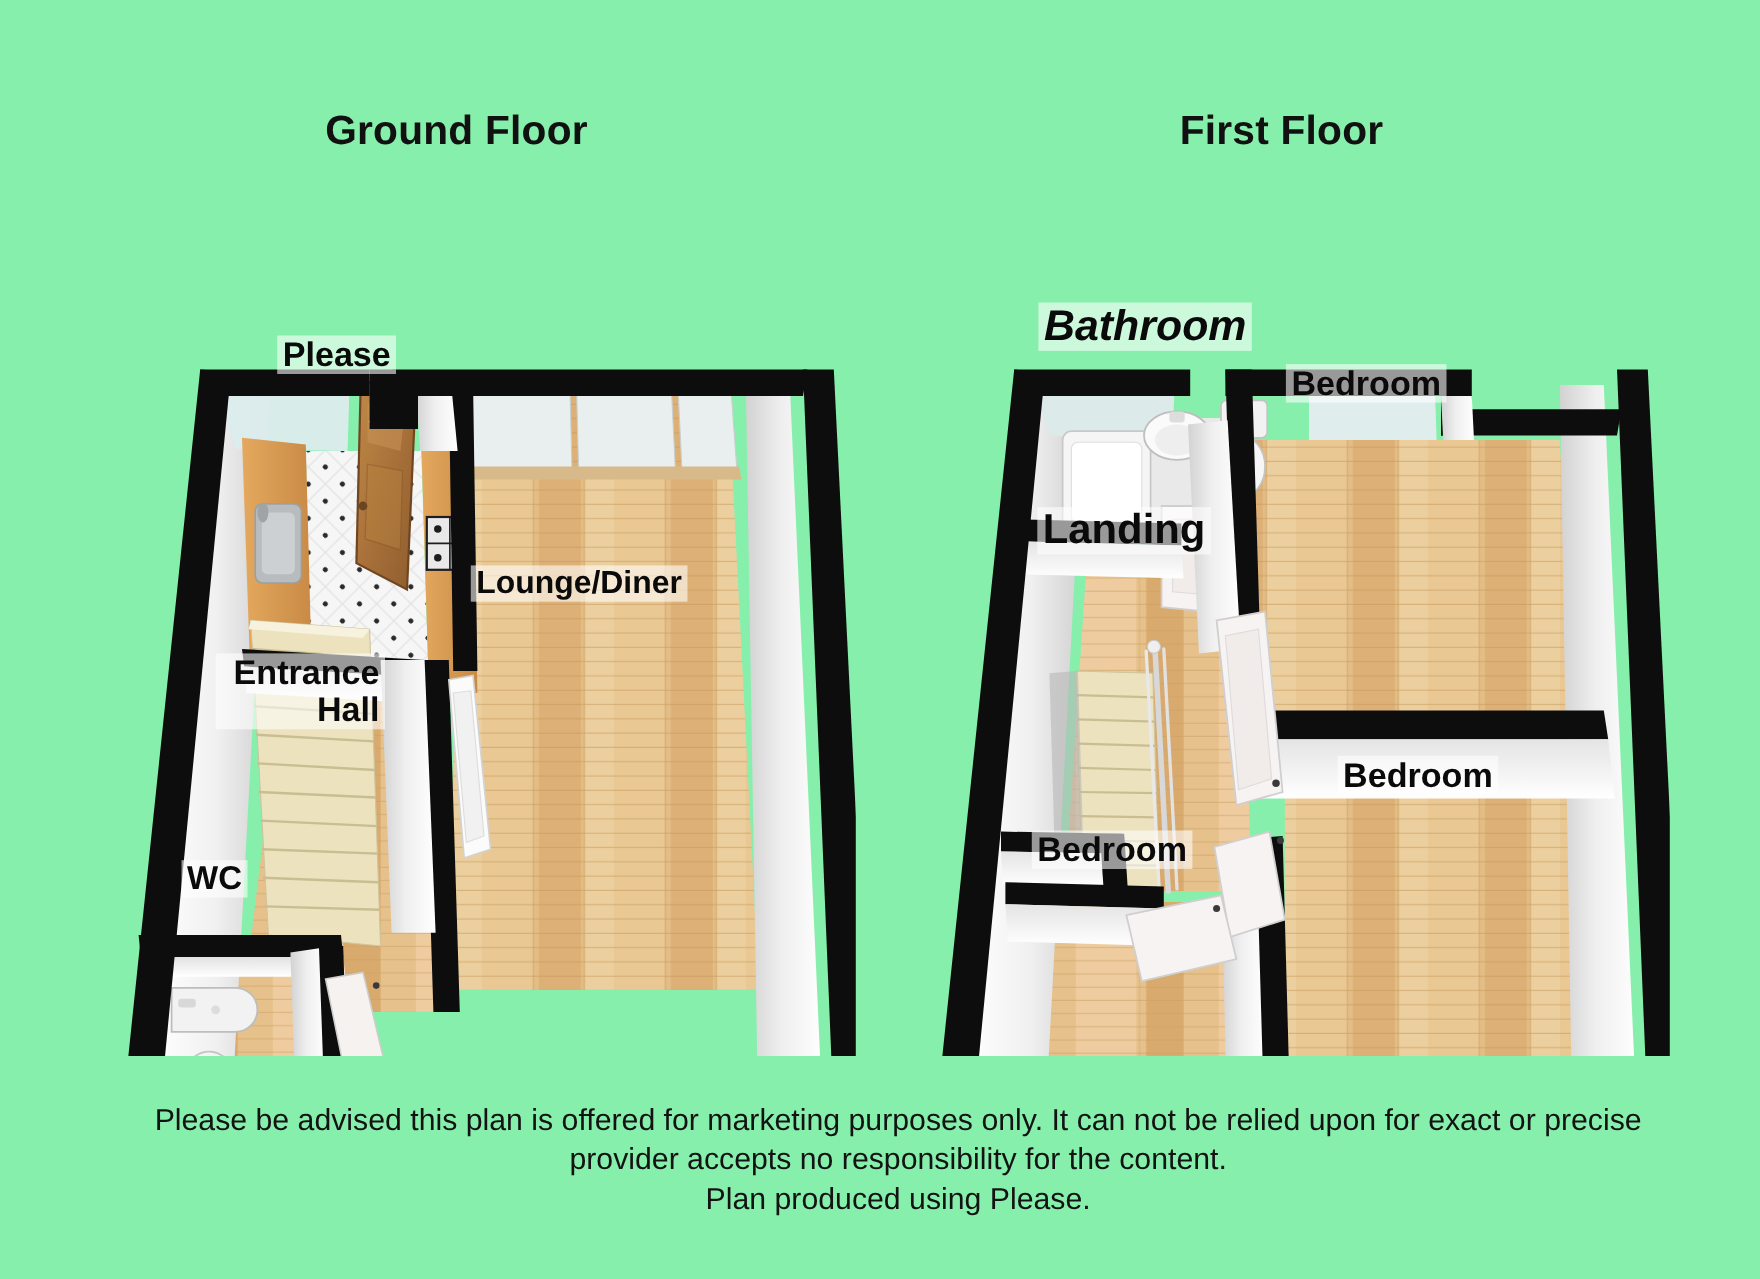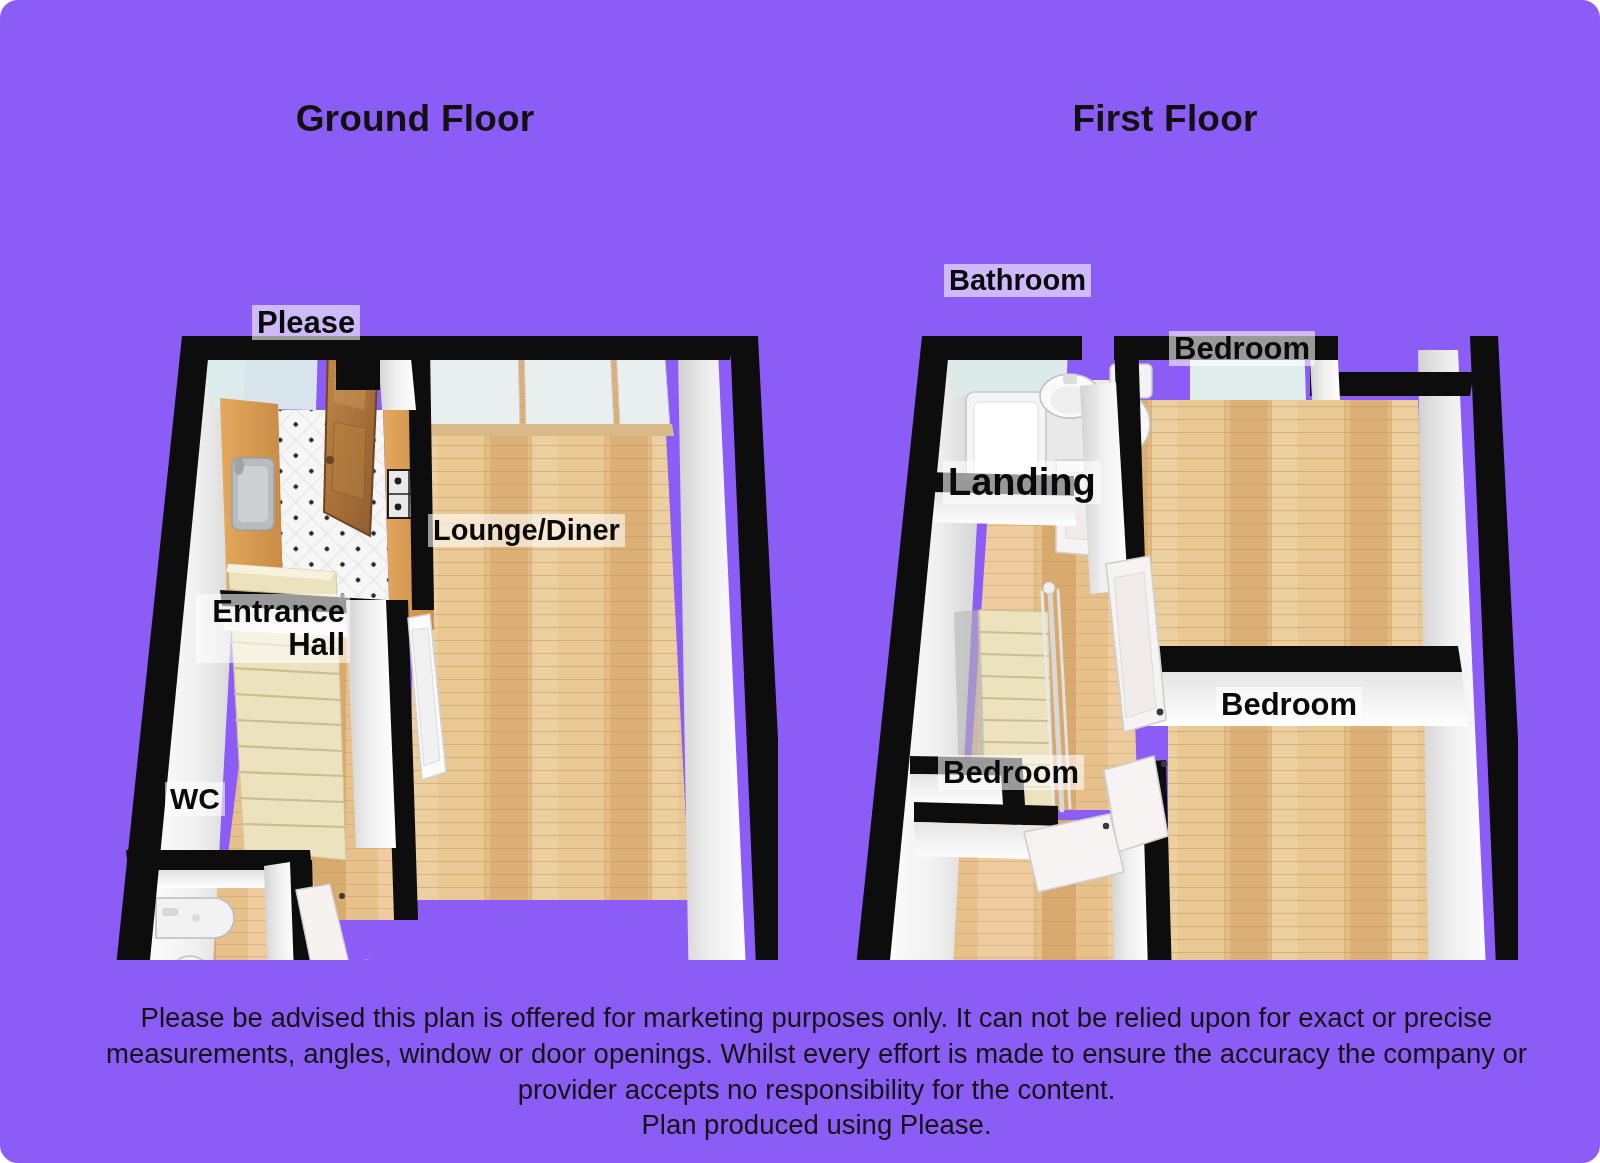--- a/index.html
+++ b/index.html
@@ -7,22 +7,21 @@
     margin: 0; padding: 0;
     width: 1600px; height: 1163px;
     background: #ffffff;
     font-family: "Liberation Sans", sans-serif;
     overflow: hidden;
   }
   #page {
     position: relative;
     width: 1600px;
     height: 1163px;
-    background: #8b5cf6;
-    border-radius: 18px;
+    background: #86efac;
   }
 
   
   .floor-title {
     position: absolute;
     font-size: 37px;
     font-weight: bold;
     color: #111111;
     letter-spacing: 0.2px;
     text-align: center;
@@ -54,21 +53,21 @@
     text-align: center;
   }
 
   
   #lbl-kitchen       { left: 252px;  top: 305px; font-size: 31px; }
   #lbl-lounge        { left: 428px;  top: 514px; font-size: 29px; text-align: right; }
   #lbl-entrance      { left: 196px;  top: 594px; font-size: 31px; width: 154px; text-align:right; }
   #lbl-wc            { left: 165px;  top: 782px; font-size: 30px; }
 
   
-  #lbl-bathroom      { left: 944px;  top: 264px; font-size: 29px; }
+  #lbl-bathroom      { left: 944px;  top: 275px; font-size: 39px; font-style: italic; }
   #lbl-bedroom-front { left: 1169px; top: 331px; font-size: 31px; }
   #lbl-landing       { left: 943px;  top: 461px; font-size: 38px; }
   #lbl-bedroom-rear  { left: 1216px; top: 687px; font-size: 31px; }
   #lbl-bedroom-small { left: 938px;  top: 755px; font-size: 31px; }
 
   
   #disclaimer {
     position: absolute;
     left: 0; top: 1000px;
     width: 1600px;
@@ -432,18 +431,17 @@
   <div class="room-label" id="lbl-bedroom-front">Bedroom</div>
 
   <div class="room-label" id="lbl-landing">Landing</div>
 
   <div class="room-label" id="lbl-bedroom-rear">Bedroom</div>
 
   <div class="room-label" id="lbl-bedroom-small">Bedroom</div>
 
   <div id="disclaimer">
     <p>Please be advised this plan is offered for marketing purposes only. It can not be relied upon for exact or precise</p>
-    <p>measurements, angles, window or door openings. Whilst every effort is made to ensure the accuracy the company or</p>
     <p>provider accepts no responsibility for the content.</p>
     <p>Plan produced using Please.</p>
   </div>
 
 </div>
 
 </body></html>

